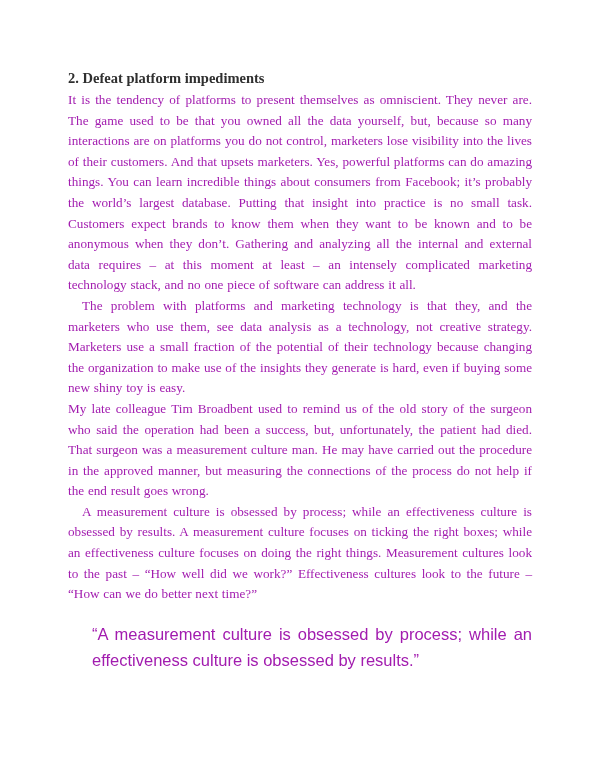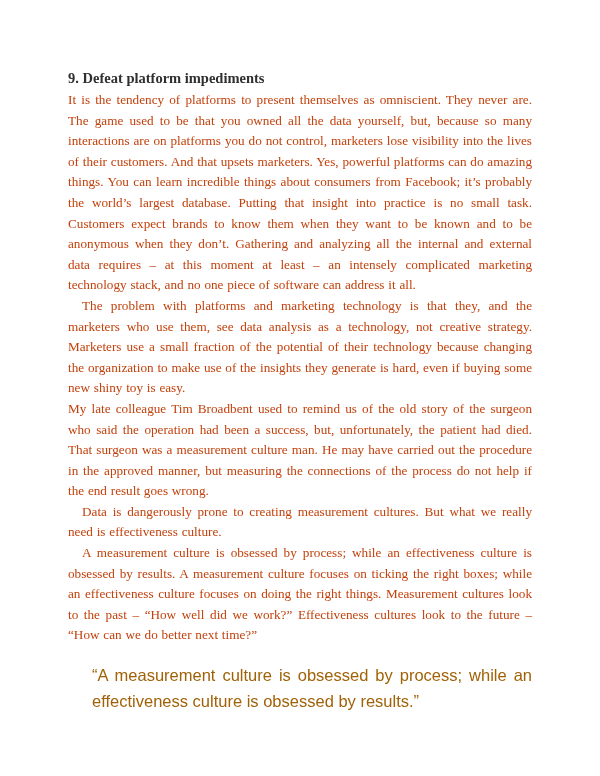--- a/index.html
+++ b/index.html
@@ -25,50 +25,49 @@
     color: #2f2f2f;
     margin: 0 0 1px 0;
   }
   .section-heading.spaced {
     margin-top: 13px;
   }
   .para {
     font-family: "Liberation Serif", serif;
     font-size: 13.2px;
     line-height: 20.6px;
-    color: #c2410c;
+    color: #a21caf;
     text-align: justify;
     text-align-last: left;
     margin: 0;
     word-spacing: 0.5px;
   }
   .para.indent {
     text-indent: 14px;
   }
   .pullquote {
     font-family: "Liberation Sans", sans-serif;
     font-size: 16.5px;
     line-height: 26px;
-    color: #a16207;
+    color: #a21caf;
     text-align: justify;
     text-align-last: left;
     margin: 16px 0 0 24px;
   }
 </style>
 </head>
 <body>
 
 <div class="page">
-  <h2 class="section-heading">9. Defeat platform impediments</h2>
+  <h2 class="section-heading">2. Defeat platform impediments</h2>
 
   <p class="para">It is the tendency of platforms to present themselves as omniscient. They never are. The game used to be that you owned all the data yourself, but, because so many interactions are on platforms you do not control, marketers lose visibility into the lives of their customers. And that upsets marketers. Yes, powerful platforms can do amazing things. You can learn incredible things about consumers from Facebook; it’s probably the world’s largest database. Putting that insight into practice is no small task. Customers expect brands to know them when they want to be known and to be anonymous when they don’t. Gathering and analyzing all the internal and external data requires – at this moment at least – an intensely complicated marketing technology stack, and no one piece of software can address it all.</p>
 
   <p class="para indent">The problem with platforms and marketing technology is that they, and the marketers who use them, see data analysis as a technology, not creative strategy. Marketers use a small fraction of the potential of their technology because changing the organization to make use of the insights they generate is hard, even if buying some new shiny toy is easy.</p>
 
 
   <p class="para">My late colleague Tim Broadbent used to remind us of the old story of the surgeon who said the operation had been a success, but, unfortunately, the patient had died. That surgeon was a measurement culture man. He may have carried out the procedure in the approved manner, but measuring the connections of the process do not help if the end result goes wrong.</p>
 
-  <p class="para indent">Data is dangerously prone to creating measurement cultures. But what we really need is effectiveness culture.</p>
 
   <p class="para indent">A measurement culture is obsessed by process; while an effectiveness culture is obsessed by results. A measurement culture focuses on ticking the right boxes; while an effectiveness culture focuses on doing the right things. Measurement cultures look to the past – “How well did we work?” Effectiveness cultures look to the future – “How can we do better next time?”</p>
 
   <div class="pullquote">“A measurement culture is obsessed by process; while an effectiveness culture is obsessed by results.”</div>
 </div>
 
 </body></html>

